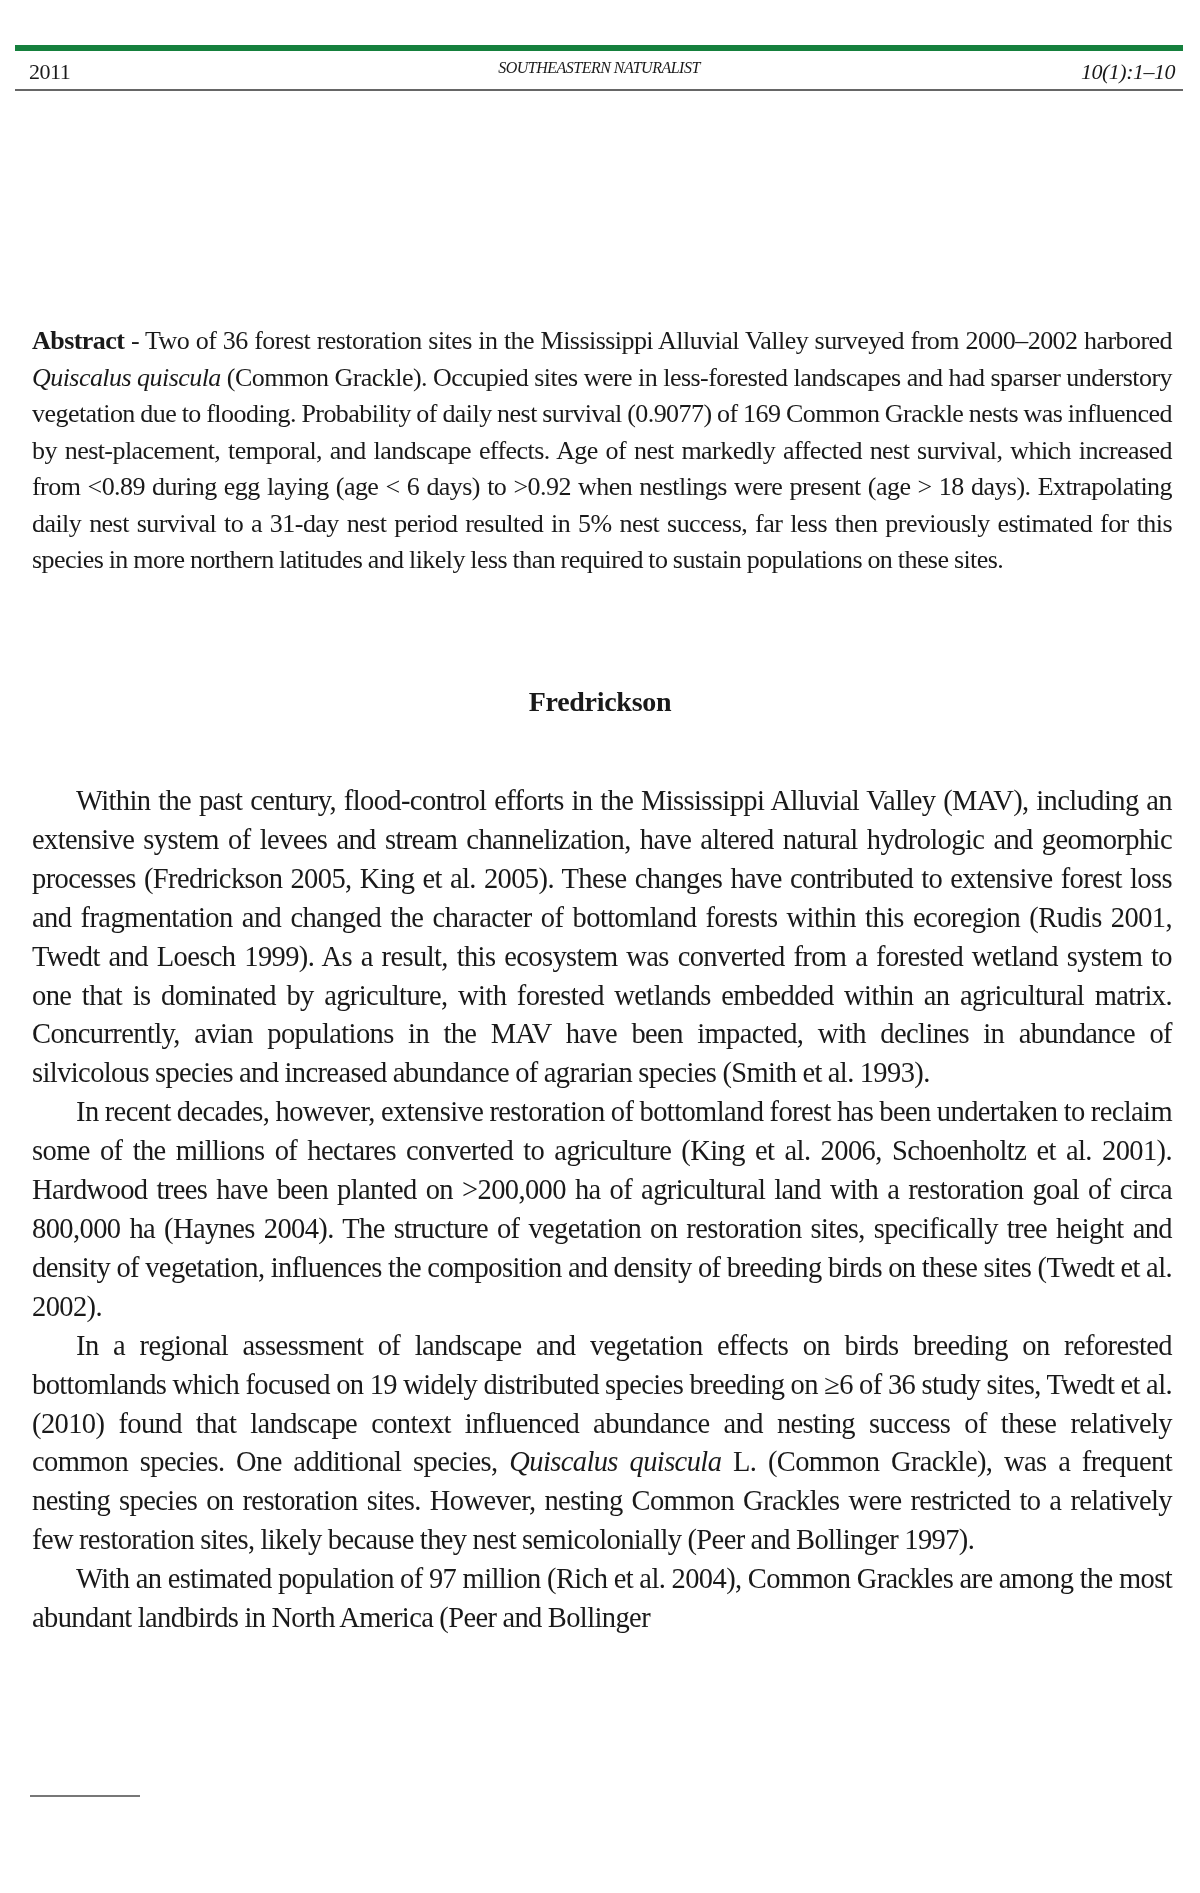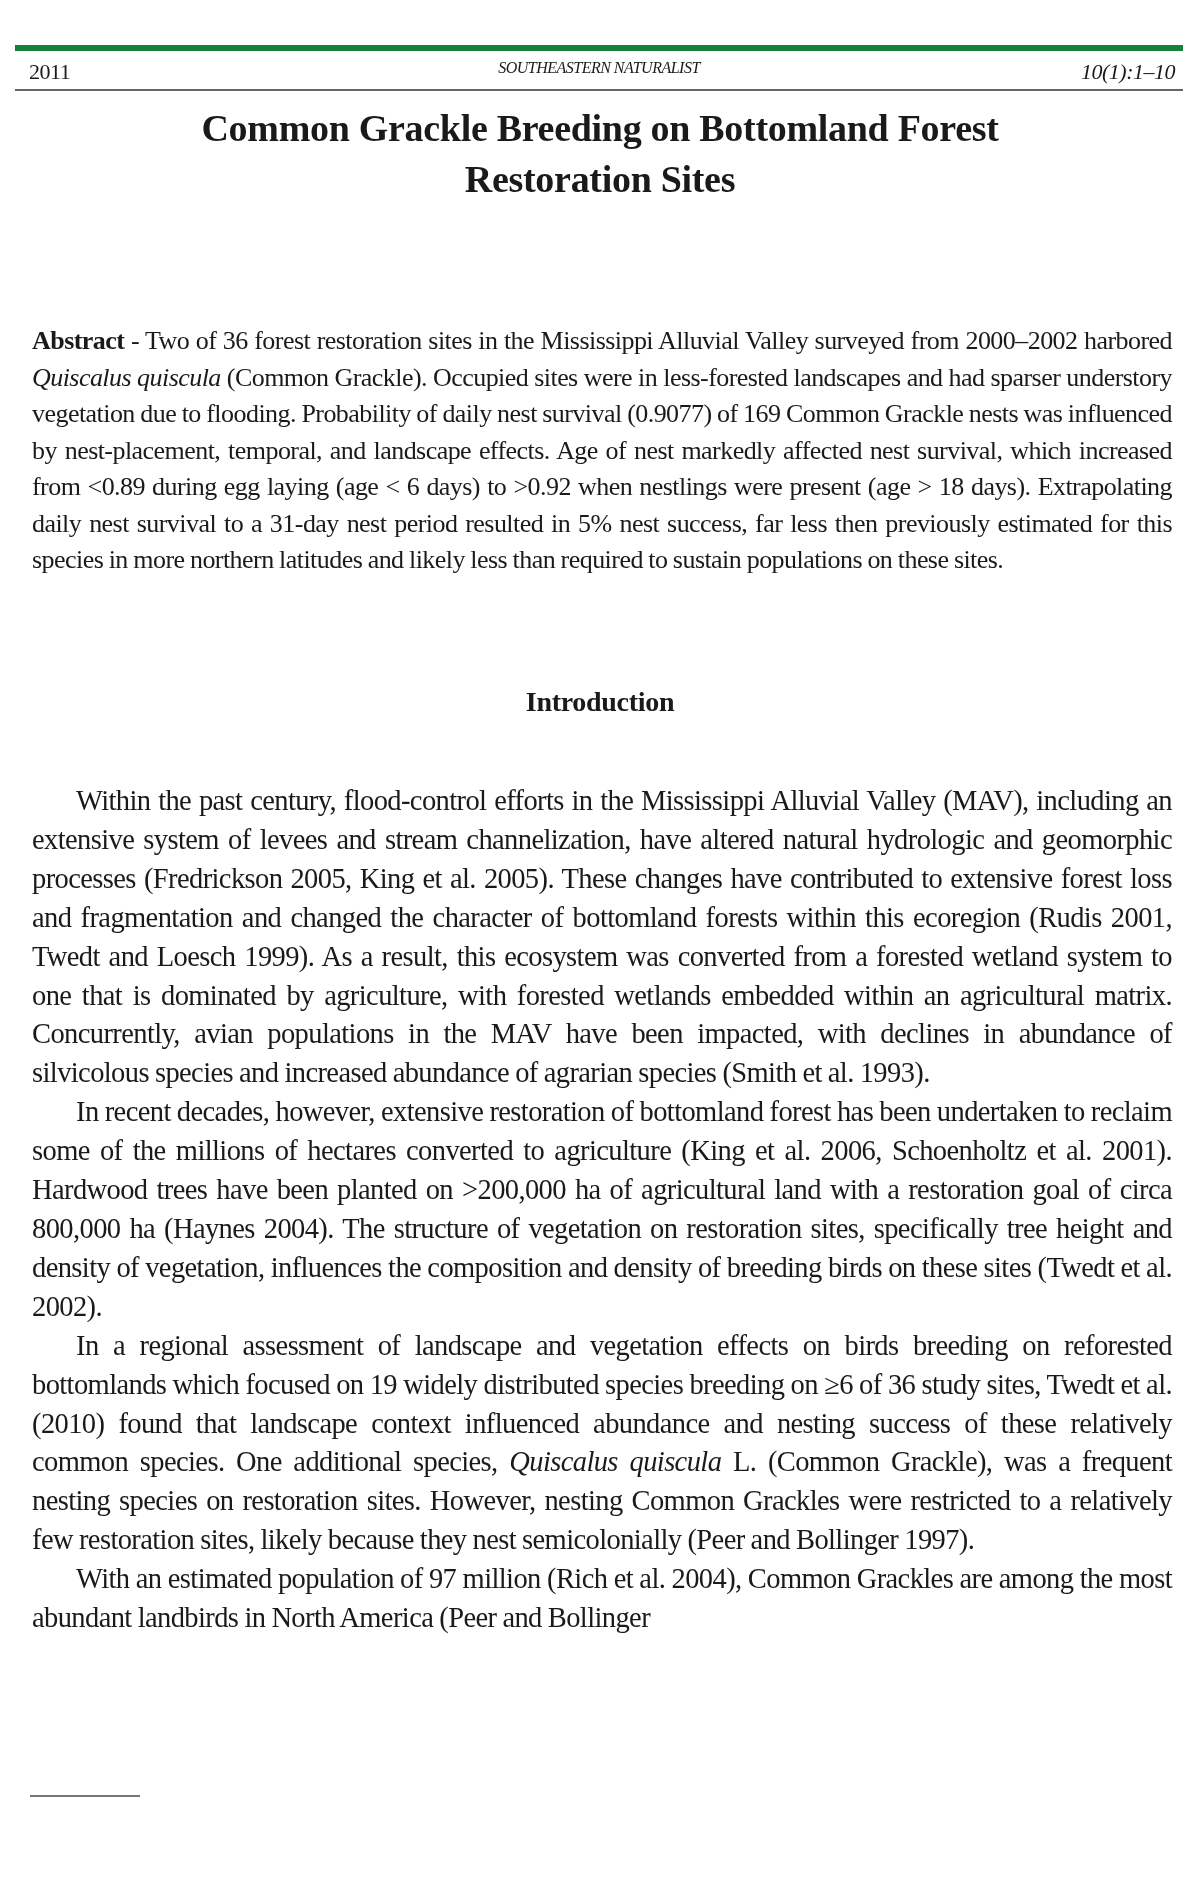--- a/index.html
+++ b/index.html
@@ -160,31 +160,27 @@
 <body>
 
 <div class="page">
 
   <div class="running-header">
     <span class="rh-year">2011</span>
     <span class="rh-journal">SOUTHEASTERN NATURALIST</span>
     <span class="rh-volume">10(1):1–10</span>
   </div>
 
-  <div class="title">
-    <div>Common Grackle Breeding on Bottomland Forest</div>
-    <div>Restoration Sites</div>
-  </div>
 
 
   <div class="abstract">
     <span class="label">Abstract</span><span> - </span><span>Two of 36 forest restoration sites in the Mississippi Alluvial Valley surveyed from 2000–2002 harbored </span><i>Quiscalus quiscula</i><span> (Common Grackle). Occupied sites were in less-forested landscapes and had sparser understory vegetation due to flooding. Probability of daily nest survival (0.9077) of 169 Common Grackle nests was influenced by nest-placement, temporal, and landscape effects. Age of nest markedly affected nest survival, which increased from &lt;0.89 during egg laying (age &lt; 6 days) to &gt;0.92 when nestlings were present (age &gt; 18 days). Extrapolating daily nest survival to a 31-day nest period resulted in 5% nest success, far less then previously estimated for this species in more northern latitudes and likely less than required to sustain populations on these sites.</span>
   </div>
 
-  <div class="section-heading">Introduction</div>
+  <div class="section-heading">Fredrickson</div>
 
   <div class="body-text">
     <p>Within the past century, flood-control efforts in the Mississippi Alluvial Valley (MAV), including an extensive system of levees and stream channelization, have altered natural hydrologic and geomorphic processes (Fredrickson 2005, King et al. 2005). These changes have contributed to extensive forest loss and fragmentation and changed the character of bottomland forests within this ecoregion (Rudis 2001, Twedt and Loesch 1999). As a result, this ecosystem was converted from a forested wetland system to one that is dominated by agriculture, with forested wetlands embedded within an agricultural matrix. Concurrently, avian populations in the MAV have been impacted, with declines in abundance of silvicolous species and increased abundance of agrarian species (Smith et al. 1993).</p>
     <p>In recent decades, however, extensive restoration of bottomland forest has been undertaken to reclaim some of the millions of hectares converted to agriculture (King et al. 2006, Schoenholtz et al. 2001). Hardwood trees have been planted on &gt;200,000 ha of agricultural land with a restoration goal of circa 800,000 ha (Haynes 2004). The structure of vegetation on restoration sites, specifically tree height and density of vegetation, influences the composition and density of breeding birds on these sites (Twedt et al. 2002).</p>
     <p><span>In a regional assessment of landscape and vegetation effects on birds breeding on reforested bottomlands which focused on 19 widely distributed species breeding on ≥6 of 36 study sites, Twedt et al. (2010) found that landscape context influenced abundance and nesting success of these relatively common species. One additional species, </span><i>Quiscalus quiscula</i><span> L. (Common Grackle), was a frequent nesting species on restoration sites. However, nesting Common Grackles were restricted to a relatively few restoration sites, likely because they nest semicolonially (Peer and Bollinger 1997).</span></p>
     <p>With an estimated population of 97 million (Rich et al. 2004), Common Grackles are among the most abundant landbirds in North America (Peer and Bollinger</p>
   </div>
 
   <div class="footnote-rule"></div>
 

